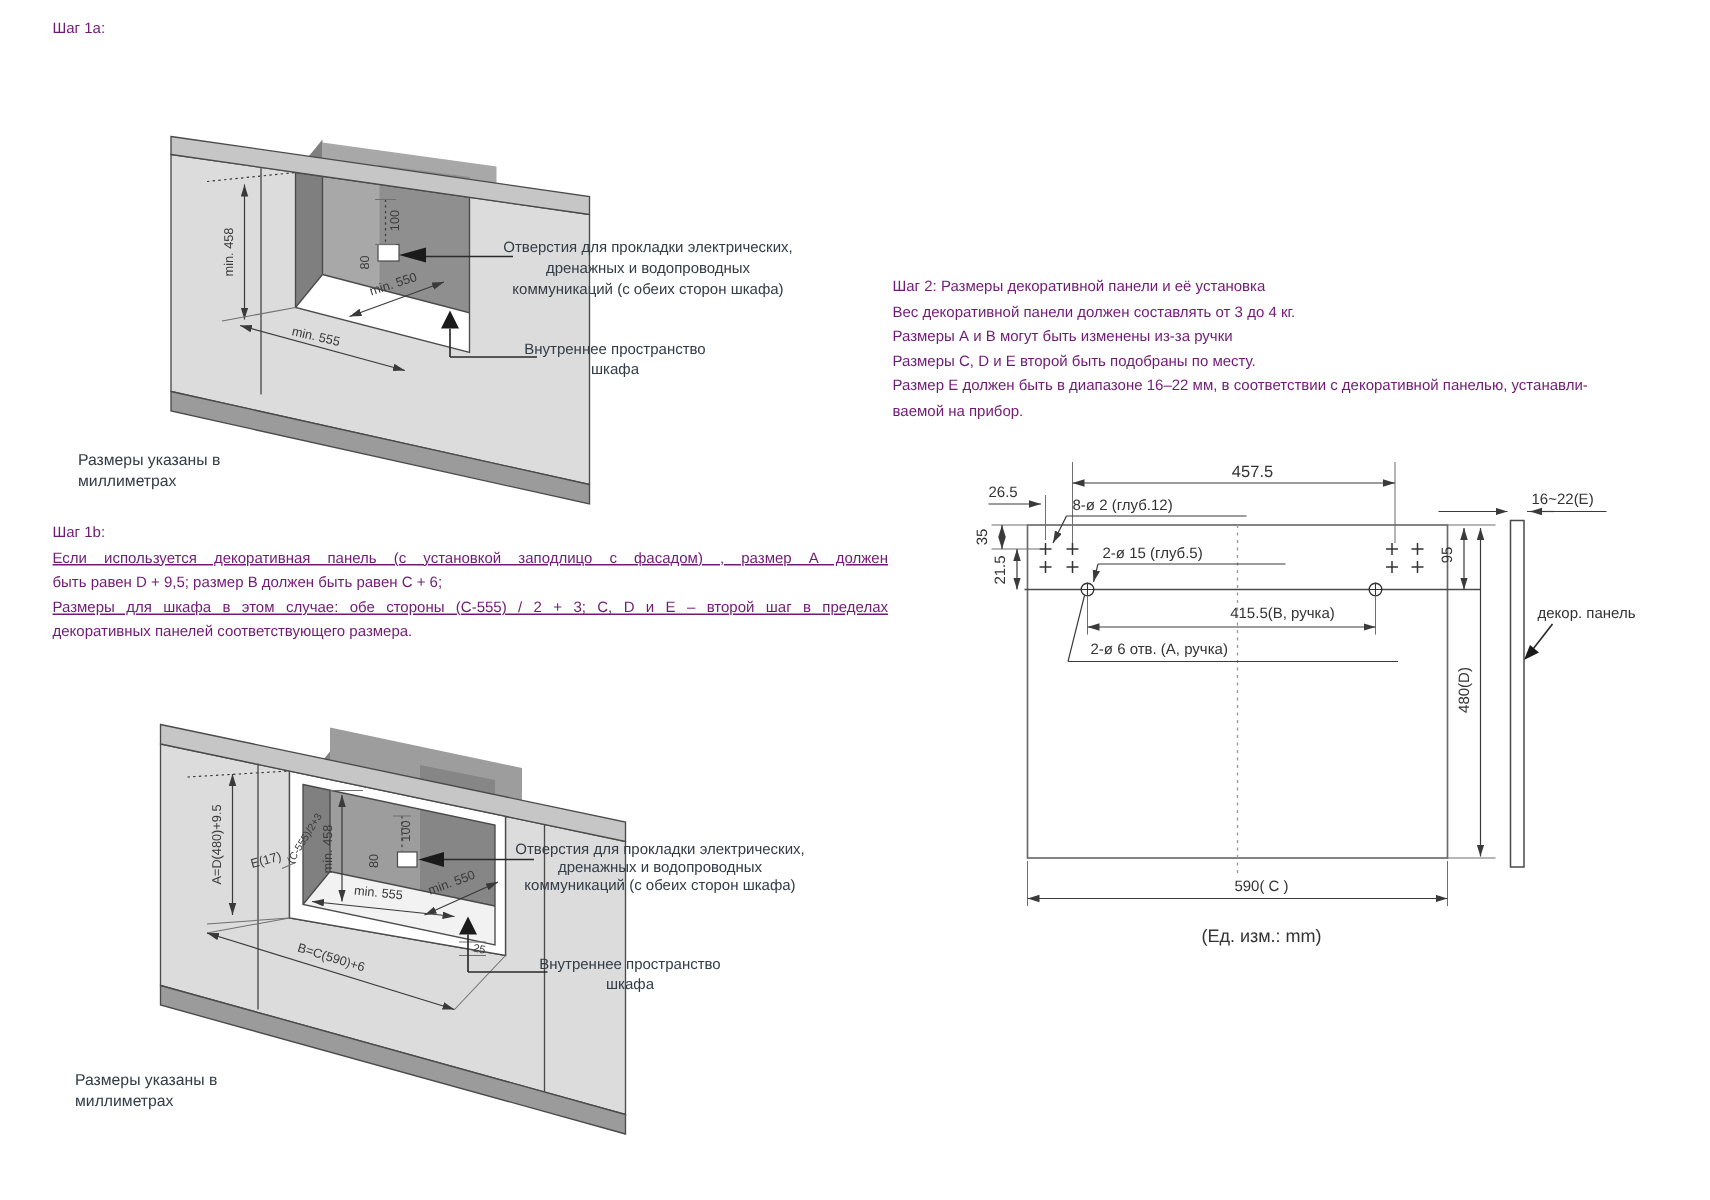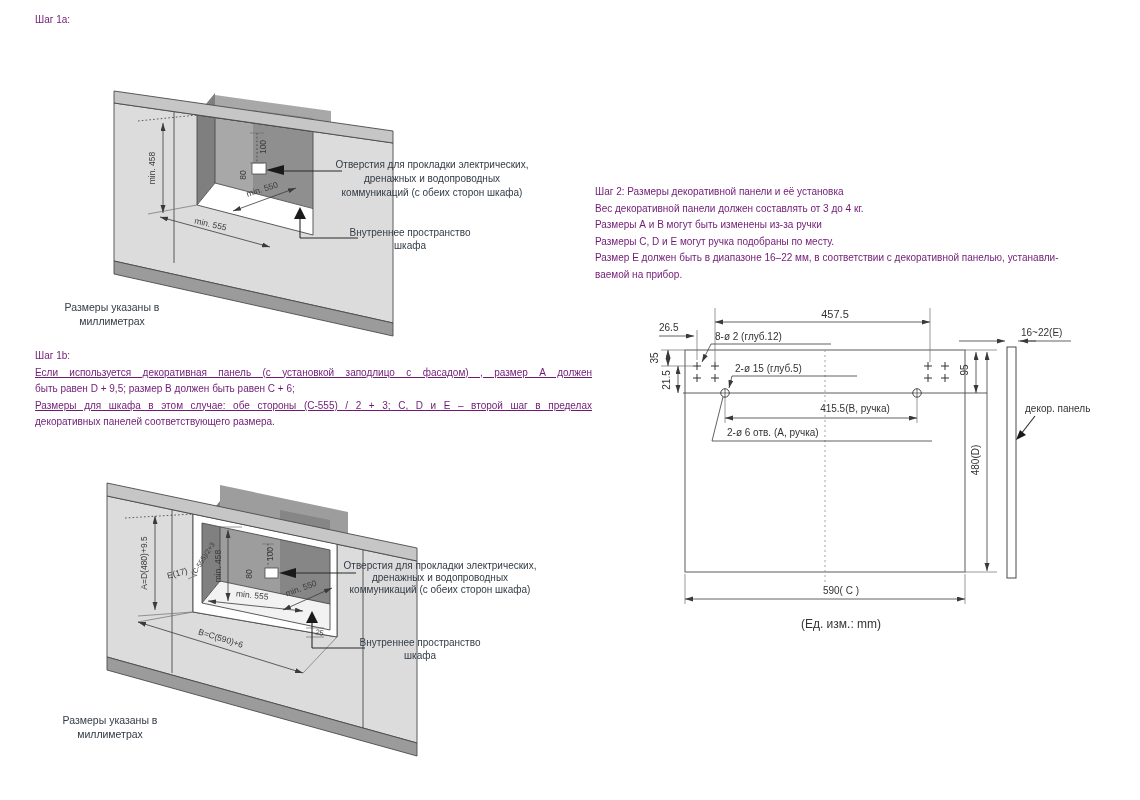--- a/index.html
+++ b/index.html
@@ -1,21 +1,21 @@
 <!DOCTYPE html>
 <html><head>
 <meta charset="utf-8">
 <style>
   html,body{margin:0;padding:0;}
   body{width:1140px;height:800px;background:#ffffff;position:relative;overflow:hidden;
        font-family:"Liberation Sans",sans-serif;}
   .textblock{position:absolute;color:#701a75;font-size:10px;line-height:16.6px;}
   .textblock .line{white-space:nowrap;}
   .textblock .just{white-space:normal;text-align:justify;text-align-last:justify;text-decoration:underline;}
-  .note{position:absolute;width:120px;text-align:center;color:#323b46;font-size:10.5px;line-height:14px;}
+  .note{position:absolute;width:120px;color:#323b46;font-size:10.5px;line-height:14px;}
   svg{position:absolute;overflow:visible;}
   .dim{stroke:#3a3a3a;stroke-width:0.8;fill:none;}
   .ext{stroke:#6f6f6f;stroke-width:0.7;fill:none;}
   .dot{stroke:#3a3a3a;stroke-width:0.8;fill:none;stroke-dasharray:1.6,2.2;}
   .edge{stroke:#4a4a4a;stroke-width:0.9;fill:none;}
   .dt{font-family:"Liberation Sans",sans-serif;font-size:8.5px;fill:#3a3a3a;}
   .dt3{font-family:"Liberation Sans",sans-serif;font-size:10px;fill:#333333;}
   .dt3b{font-family:"Liberation Sans",sans-serif;font-size:11px;fill:#333333;}
   .ct{font-family:"Liberation Sans",sans-serif;font-size:10px;fill:#323b46;}
   .lead{stroke:#2a2a2a;stroke-width:1.1;fill:none;}
@@ -188,21 +188,21 @@
 
 <div class="note" style="left:50px;top:713px">
   <div>Размеры указаны в</div>
   <div>миллиметрах</div>
 </div>
 
 <div class="textblock" style="left:595px;top:184px;width:545px">
   <div class="line">Шаг 2: Размеры декоративной панели и её установка</div>
   <div class="line">Вес декоративной панели должен составлять от 3 до 4 кг.</div>
   <div class="line">Размеры А и В могут быть изменены из-за ручки</div>
-  <div class="line">Размеры C, D и Е могут ручка подобраны по месту.</div>
+  <div class="line">Размеры C, D и Е второй быть подобраны по месту.</div>
   <div class="line">Размер Е должен быть в диапазоне 16–22 мм, в соответствии с декоративной панелью, устанавли-</div>
   <div class="line">ваемой на прибор.</div>
 </div>
 
 <svg id="d3" viewBox="0 0 490 340" style="left:645px;top:300px;width:490px;height:340px">
   <defs>
     <marker id="a3" markerWidth="9" markerHeight="7" refX="8" refY="2.5" orient="auto-start-reverse" markerUnits="userSpaceOnUse">
       <path d="M0,0 L8,2.5 L0,5 Z" fill="#3a3a3a"></path>
     </marker>
   </defs>

